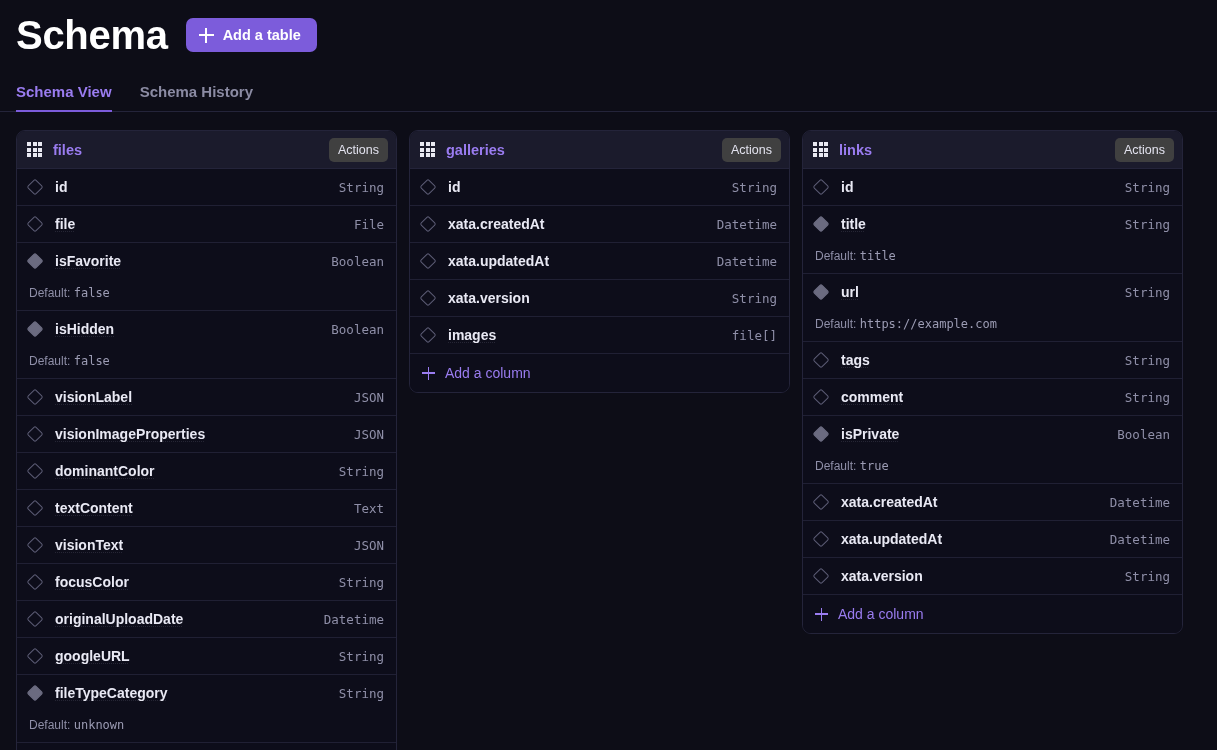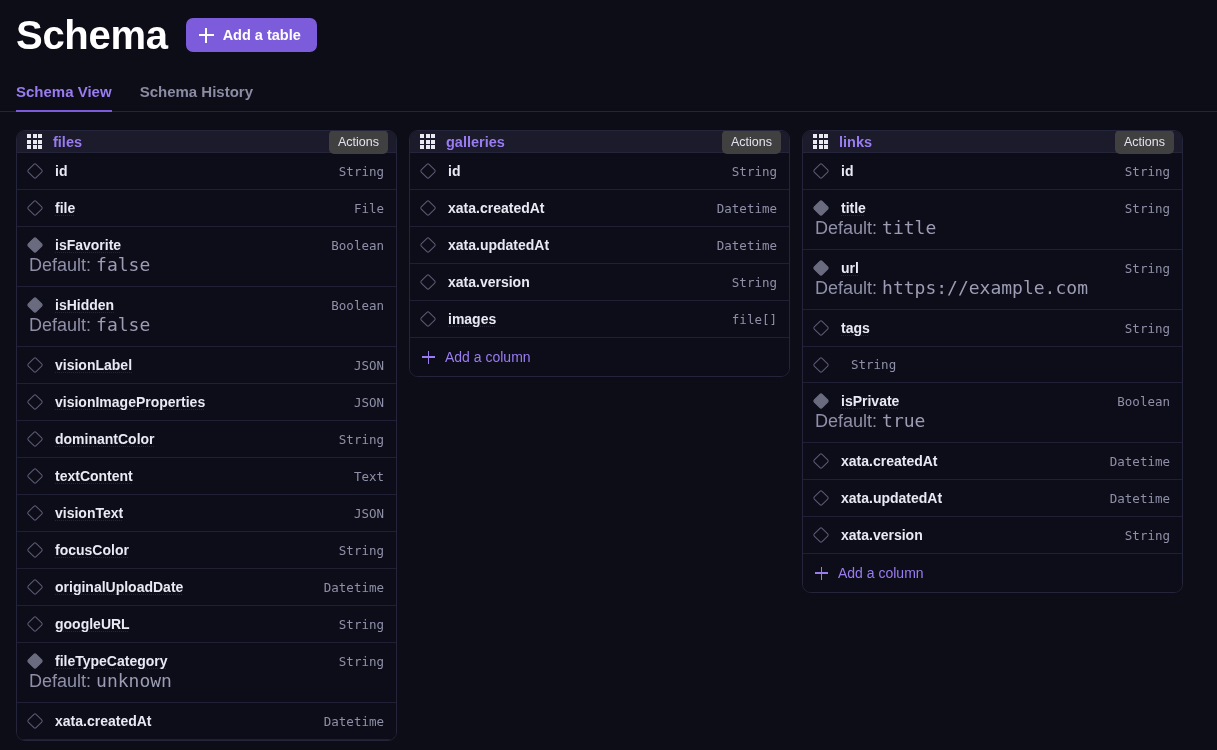--- a/index.html
+++ b/index.html
@@ -75,21 +75,21 @@
     background: #0d0d1a;
     border: 1px solid #24243a;
     border-radius: 9px;
     overflow: hidden;
     flex: 0 0 auto;
   }
 
   .card-header {
     display: flex; align-items: center;
     background: #1b1b2c;
-    height: 22px;
+    height: 38px;
     padding: 0 8px 0 10px;
     border-bottom: 1px solid #24243a;
   }
   .grid-icon {
     display: grid; grid-template-columns: repeat(3, 4px);
     grid-template-rows: repeat(3, 4px);
     gap: 1.5px; margin-right: 11px; flex: 0 0 auto;
   }
   .grid-icon i { display: block; width: 4px; height: 4px; background: #e9e9f2; }
   .table-name {
@@ -125,22 +125,22 @@
     font-size: 14px; font-weight: bold; color: #e9e9f4;
     flex: 1 1 auto; white-space: nowrap; overflow: hidden;
   }
   .col-name.linky { text-decoration: underline dotted #8a8aa5; text-underline-offset: 3px; }
   .col-type {
     font-size: 12.5px; color: #8f8fa8;
     font-family: "DejaVu Sans Mono", monospace;
     flex: 0 0 auto; margin-left: 10px;
   }
   .col-default {
-    font-size: 18px; color: #8f8fa8;
-    margin-top: 1px; margin-left: 0;
+    font-size: 12px; color: #8f8fa8;
+    margin-top: 17px; margin-left: 0;
     font-family: "Liberation Sans", sans-serif;
   }
   .col-default .dv {
     font-family: "DejaVu Sans Mono", monospace;
     color: #9c9cb4;
   }
 
   .add-column {
     display: flex; align-items: center; gap: 10px;
     padding: 11px 12px;
@@ -392,20 +392,21 @@
         <div class="col-row">
           <div class="col-main">
             <span class="diamond outline"></span>
             <span class="col-name linky">tags</span>
             <span class="col-type">String</span>
           </div>
         </div>
         <div class="col-row">
           <div class="col-main">
             <span class="diamond outline"></span>
+            <span class="col-name linky">comment</span>
             <span class="col-type">String</span>
           </div>
         </div>
         <div class="col-row">
           <div class="col-main">
             <span class="diamond filled"></span>
             <span class="col-name linky">isPrivate</span>
             <span class="col-type">Boolean</span>
           </div>
           <div class="col-default"><span>Default:</span> <span class="dv">true</span></div>

